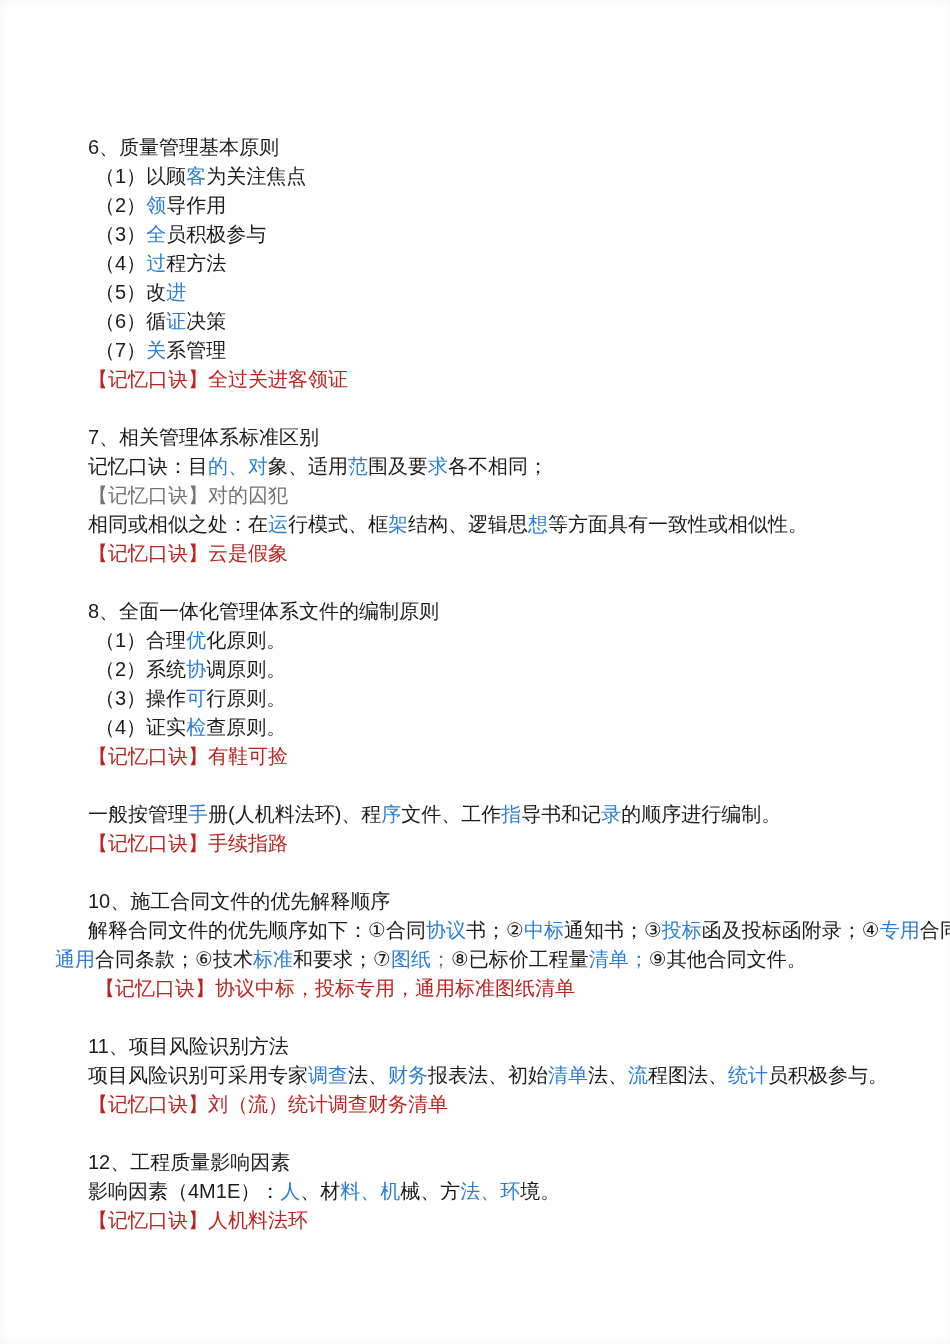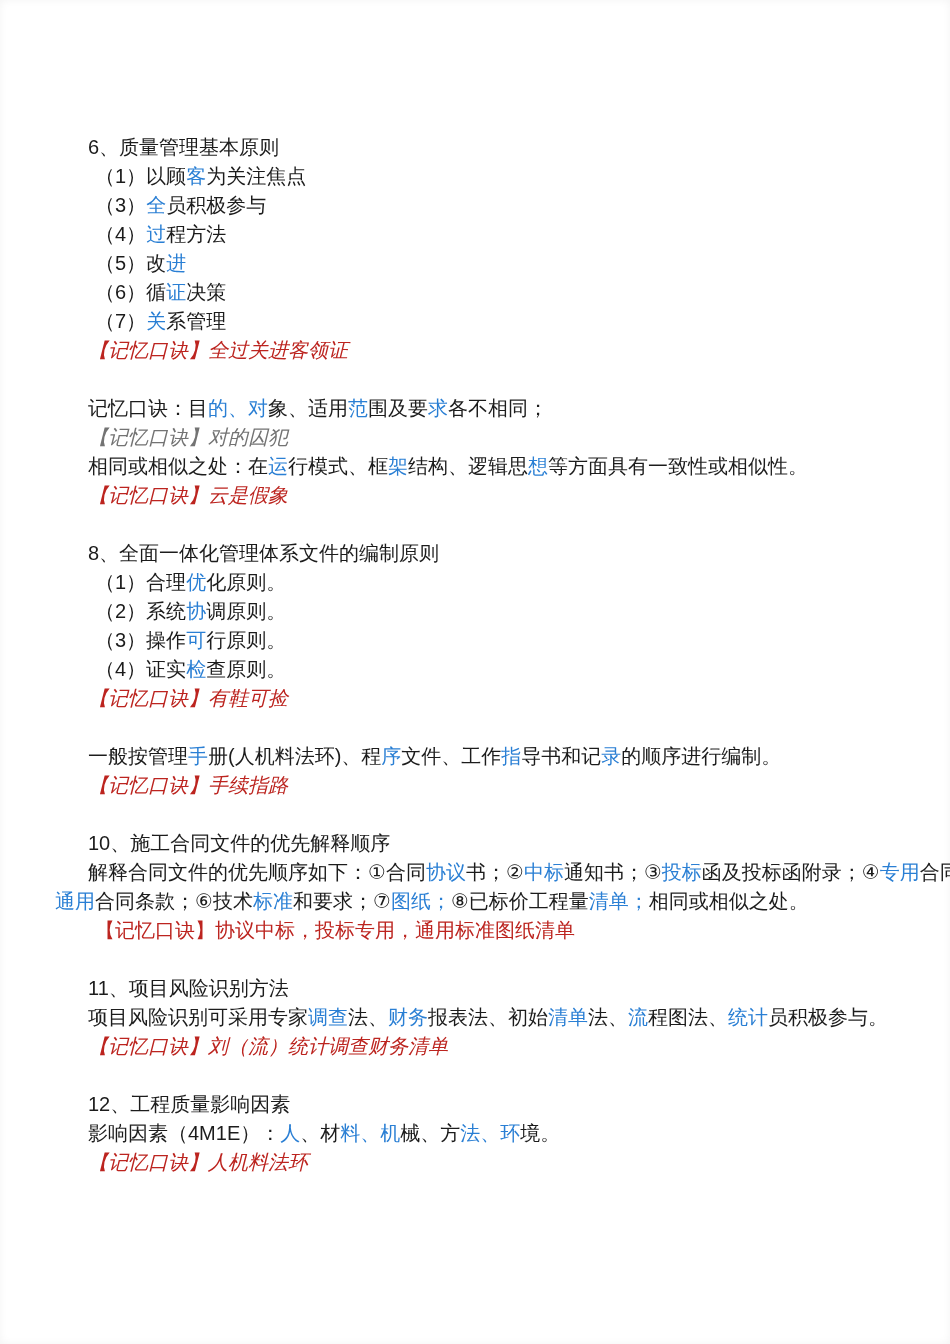--- a/index.html
+++ b/index.html
@@ -25,64 +25,66 @@
   }
   .section { margin:0 0 29px 0; }
   .line {
     height:29px; line-height:29px;
     white-space:nowrap;
   }
   .line.heading  { padding-left:33px; }
   .line.item     { padding-left:40px; }
   .line.para     { padding-left:33px; }
   .line.para2    { padding-left:0; }
-  .line.mn       { padding-left:33px;font-style:italic; }
+  .line.mn       { padding-left:33px; }
   .line.mn2      { padding-left:40px; }
   .run-k { color:#1c1c1c; }
   .run-b { color:#2a7fd4; }
   .run-r { color:#bc241f; }
   .run-n { color:#737373; }
 </style>
 </head>
 <body>
 
 <div class="page">
   <main class="content" id="doc-content">
       <section class="section">
         <div class="line heading"><span class="run-k">6、质量管理基本原则</span></div>
         <div class="line item"><span class="run-k">（1）以顾</span><span class="run-b">客</span><span class="run-k">为关注焦点</span></div>
+        <div class="line item"><span class="run-k">（2）</span><span class="run-b">领</span><span class="run-k">导作用</span></div>
         <div class="line item"><span class="run-k">（3）</span><span class="run-b">全</span><span class="run-k">员积极参与</span></div>
         <div class="line item"><span class="run-k">（4）</span><span class="run-b">过</span><span class="run-k">程方法</span></div>
         <div class="line item"><span class="run-k">（5）改</span><span class="run-b">进</span></div>
         <div class="line item"><span class="run-k">（6）循</span><span class="run-b">证</span><span class="run-k">决策</span></div>
         <div class="line item"><span class="run-k">（7）</span><span class="run-b">关</span><span class="run-k">系管理</span></div>
         <div class="line mn"><span class="run-r">【记忆口诀】全过关进客领证</span></div>
       </section>
       <section class="section">
+        <div class="line heading"><span class="run-k">7、相关管理体系标准区别</span></div>
         <div class="line para"><span class="run-k">记忆口诀：目</span><span class="run-b">的、对</span><span class="run-k">象、适用</span><span class="run-b">范</span><span class="run-k">围及要</span><span class="run-b">求</span><span class="run-k">各不相同；</span></div>
         <div class="line mn"><span class="run-n">【记忆口诀】对的囚犯</span></div>
         <div class="line para"><span class="run-k">相同或相似之处：在</span><span class="run-b">运</span><span class="run-k">行模式、框</span><span class="run-b">架</span><span class="run-k">结构、逻辑思</span><span class="run-b">想</span><span class="run-k">等方面具有一致性或相似性。</span></div>
         <div class="line mn"><span class="run-r">【记忆口诀】云是假象</span></div>
       </section>
       <section class="section">
         <div class="line heading"><span class="run-k">8、全面一体化管理体系文件的编制原则</span></div>
         <div class="line item"><span class="run-k">（1）合理</span><span class="run-b">优</span><span class="run-k">化原则。</span></div>
         <div class="line item"><span class="run-k">（2）系统</span><span class="run-b">协</span><span class="run-k">调原则。</span></div>
         <div class="line item"><span class="run-k">（3）操作</span><span class="run-b">可</span><span class="run-k">行原则。</span></div>
         <div class="line item"><span class="run-k">（4）证实</span><span class="run-b">检</span><span class="run-k">查原则。</span></div>
         <div class="line mn"><span class="run-r">【记忆口诀】有鞋可捡</span></div>
       </section>
       <section class="section">
         <div class="line para"><span class="run-k">一般按管理</span><span class="run-b">手</span><span class="run-k">册(人机料法环)、程</span><span class="run-b">序</span><span class="run-k">文件、工作</span><span class="run-b">指</span><span class="run-k">导书和记</span><span class="run-b">录</span><span class="run-k">的顺序进行编制。</span></div>
         <div class="line mn"><span class="run-r">【记忆口诀】手续指路</span></div>
       </section>
       <section class="section">
         <div class="line heading"><span class="run-k">10、施工合同文件的优先解释顺序</span></div>
         <div class="line para"><span class="run-k">解释合同文件的优先顺序如下：①合同</span><span class="run-b">协议</span><span class="run-k">书；②</span><span class="run-b">中标</span><span class="run-k">通知书；③</span><span class="run-b">投标</span><span class="run-k">函及投标函附录；④</span><span class="run-b">专用</span><span class="run-k">合同条款；⑤</span></div>
-        <div class="line para2"><span class="run-b">通用</span><span class="run-k">合同条款；⑥技术</span><span class="run-b">标准</span><span class="run-k">和要求；⑦</span><span class="run-b">图纸；</span><span class="run-k">⑧已标价工程量</span><span class="run-b">清单；</span><span class="run-k">相同或相似之处。</span></div>
+        <div class="line para2"><span class="run-b">通用</span><span class="run-k">合同条款；⑥技术</span><span class="run-b">标准</span><span class="run-k">和要求；⑦</span><span class="run-b">图纸；</span><span class="run-k">⑧已标价工程量</span><span class="run-b">清单；</span><span class="run-k">⑨其他合同文件。</span></div>
         <div class="line mn2"><span class="run-r">【记忆口诀】协议中标，投标专用，通用标准图纸清单</span></div>
       </section>
       <section class="section">
         <div class="line heading"><span class="run-k">11、项目风险识别方法</span></div>
         <div class="line para"><span class="run-k">项目风险识别可采用专家</span><span class="run-b">调查</span><span class="run-k">法、</span><span class="run-b">财务</span><span class="run-k">报表法、初始</span><span class="run-b">清单</span><span class="run-k">法、</span><span class="run-b">流</span><span class="run-k">程图法、</span><span class="run-b">统计</span><span class="run-k">员积极参与。</span></div>
         <div class="line mn"><span class="run-r">【记忆口诀】刘（流）统计调查财务清单</span></div>
       </section>
       <section class="section">
         <div class="line heading"><span class="run-k">12、工程质量影响因素</span></div>
         <div class="line para"><span class="run-k">影响因素（4M1E）：</span><span class="run-b">人</span><span class="run-k">、材</span><span class="run-b">料、机</span><span class="run-k">械、方</span><span class="run-b">法、环</span><span class="run-k">境。</span></div>

